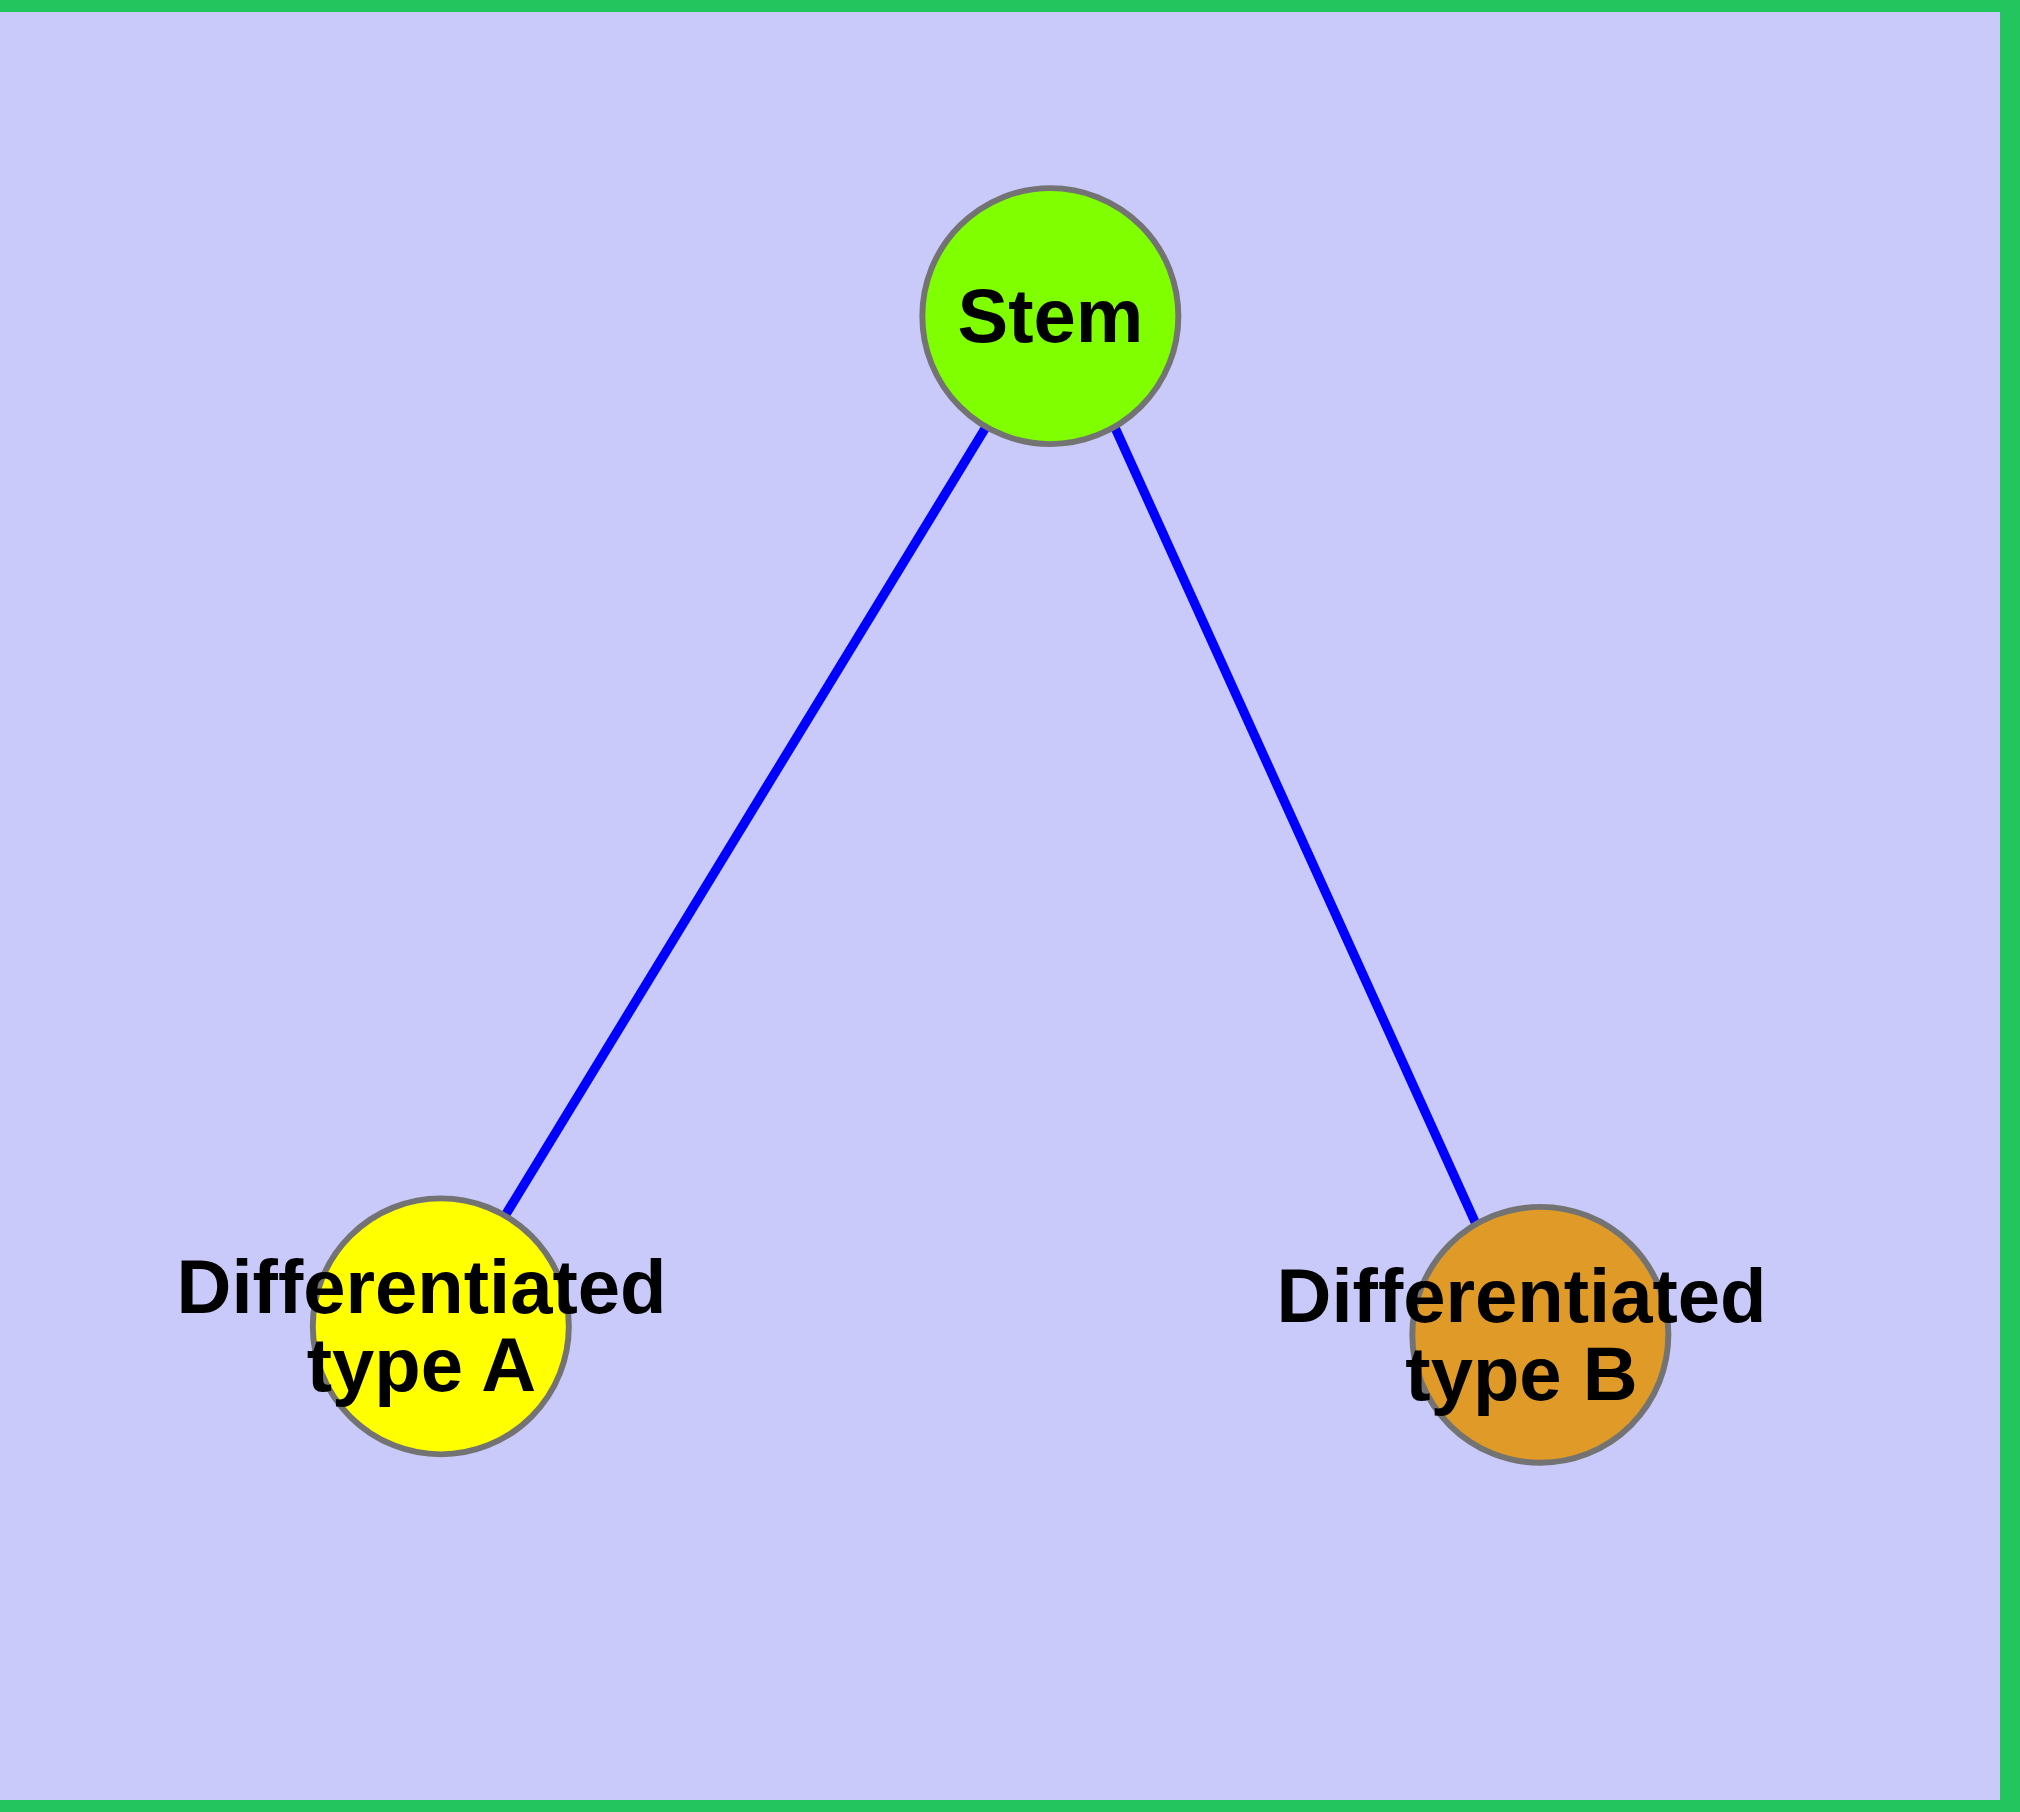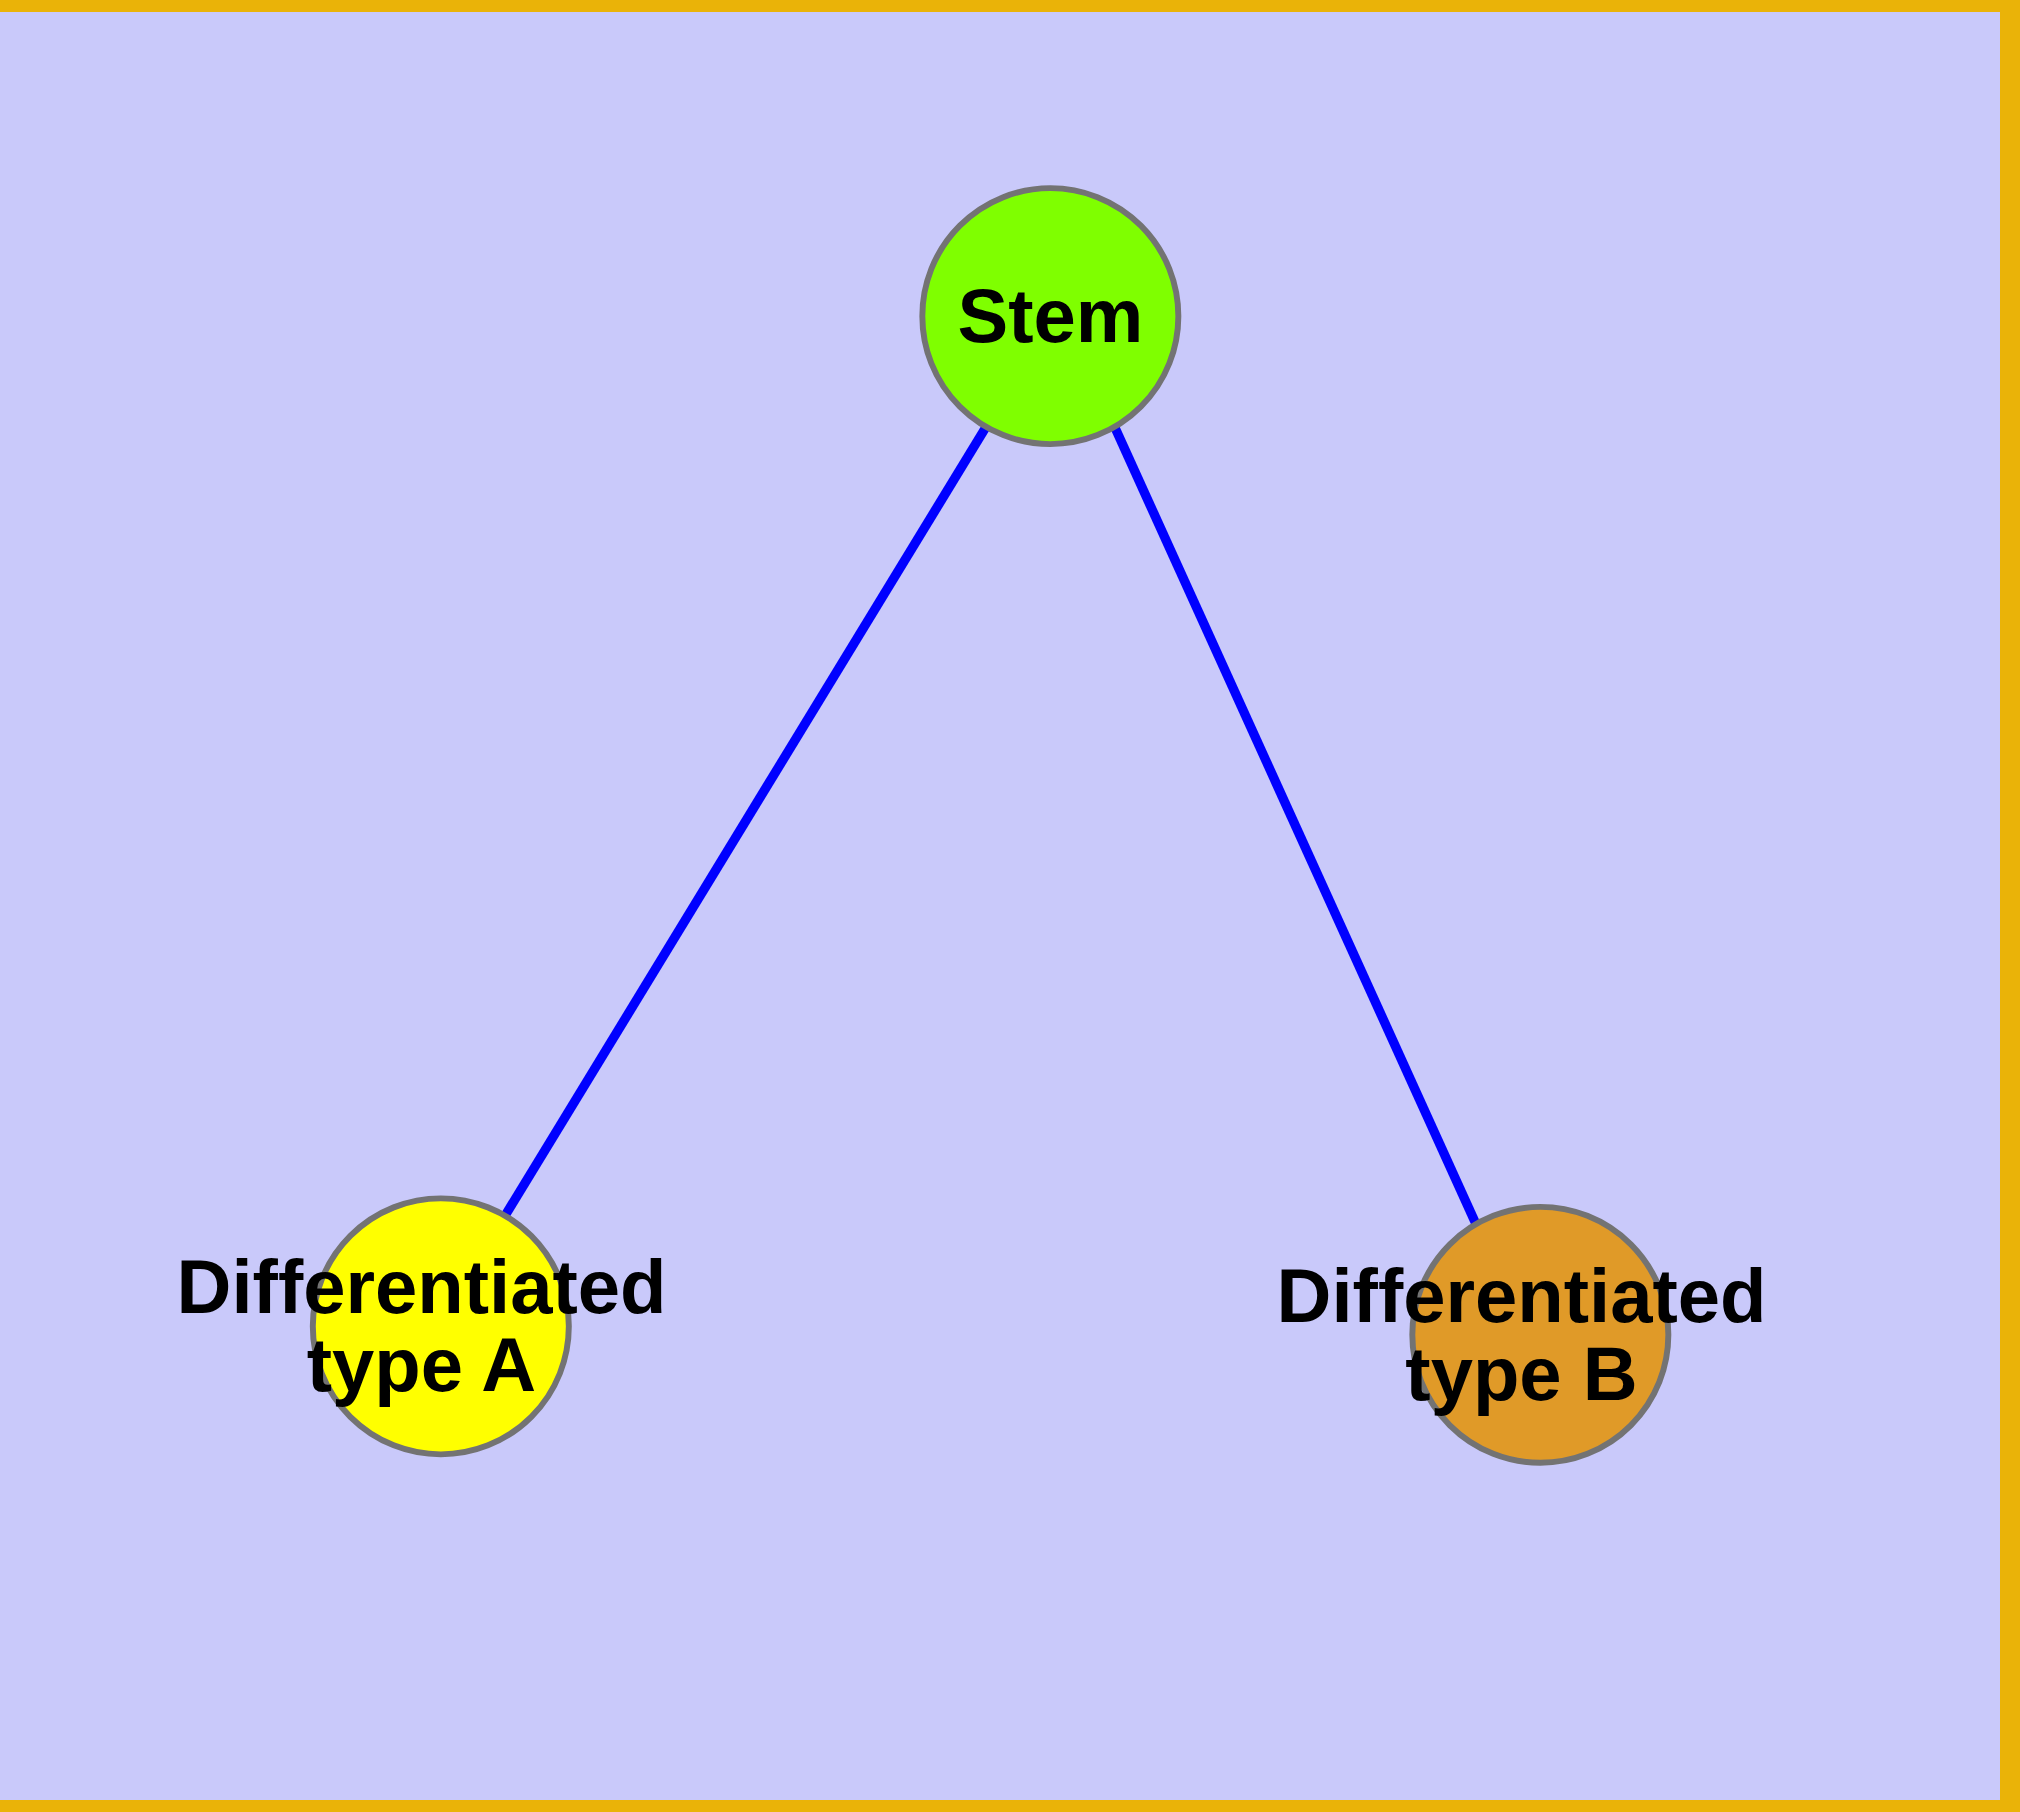--- a/index.html
+++ b/index.html
@@ -5,21 +5,21 @@
   html, body {
     margin: 0;
     padding: 0;
     background: #ffffff;
   }
   #stage {
     position: relative;
     width: 2021px;
     height: 1812px;
     overflow: hidden;
-    background: #eab308;
+    background: #22c55e;
     font-family: "Liberation Sans", "DejaVu Sans", sans-serif;
   }
   #canvas {
     position: absolute;
     left: 0px;
     top: 12px;
     width: 2000px;
     height: 1788px;
     background: #c9c9fa;
   }

